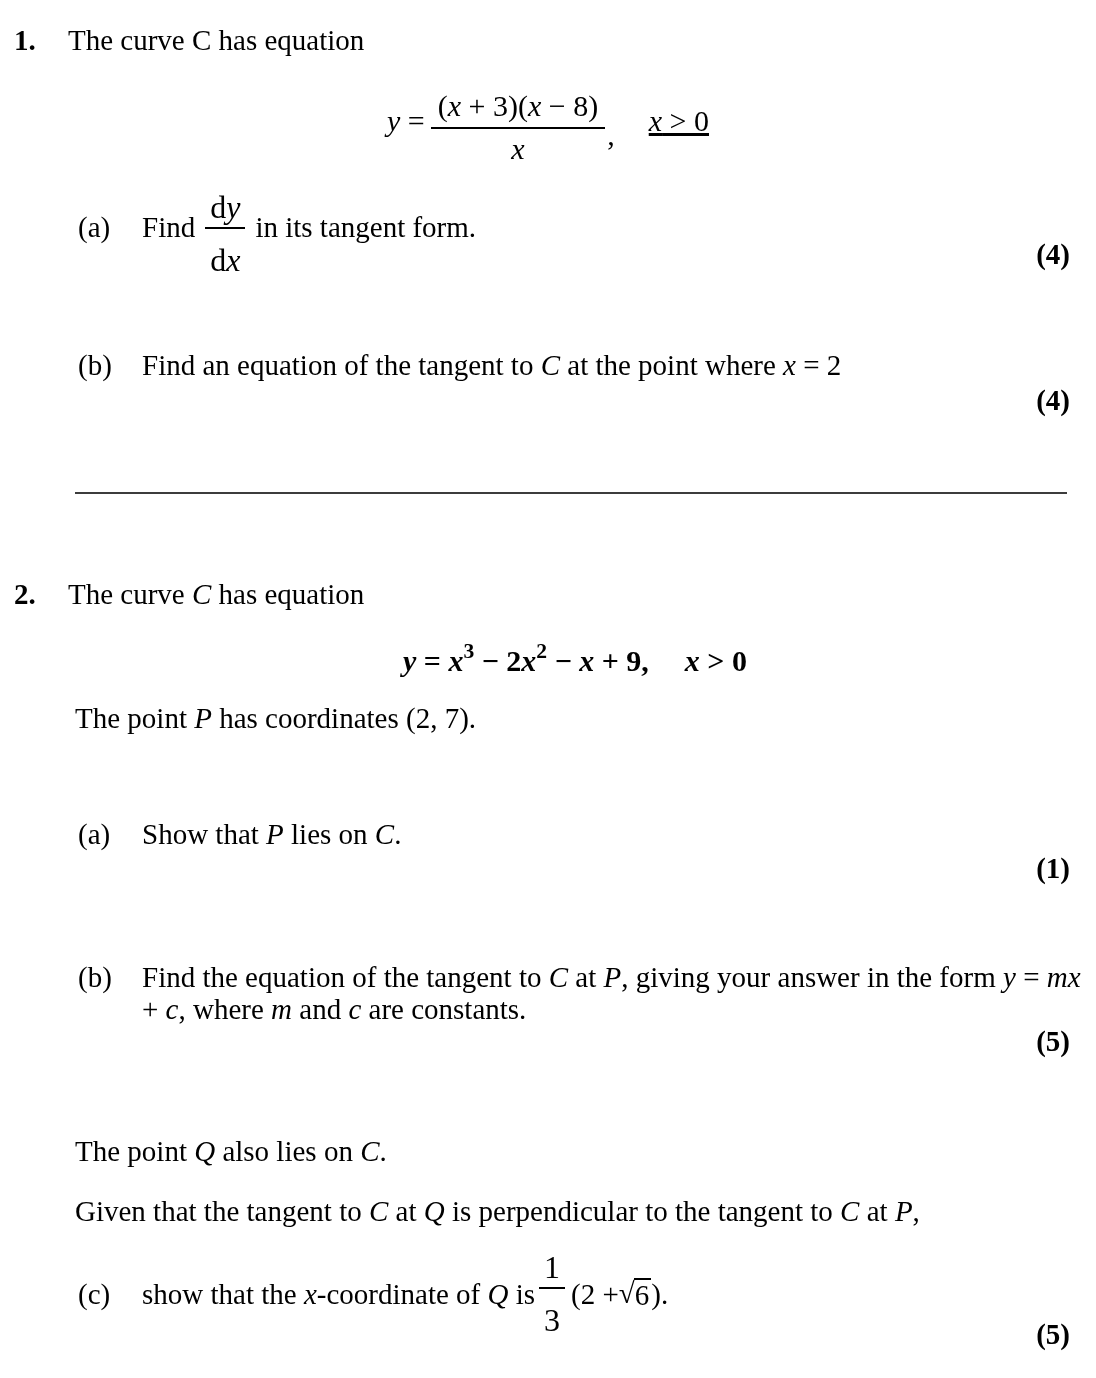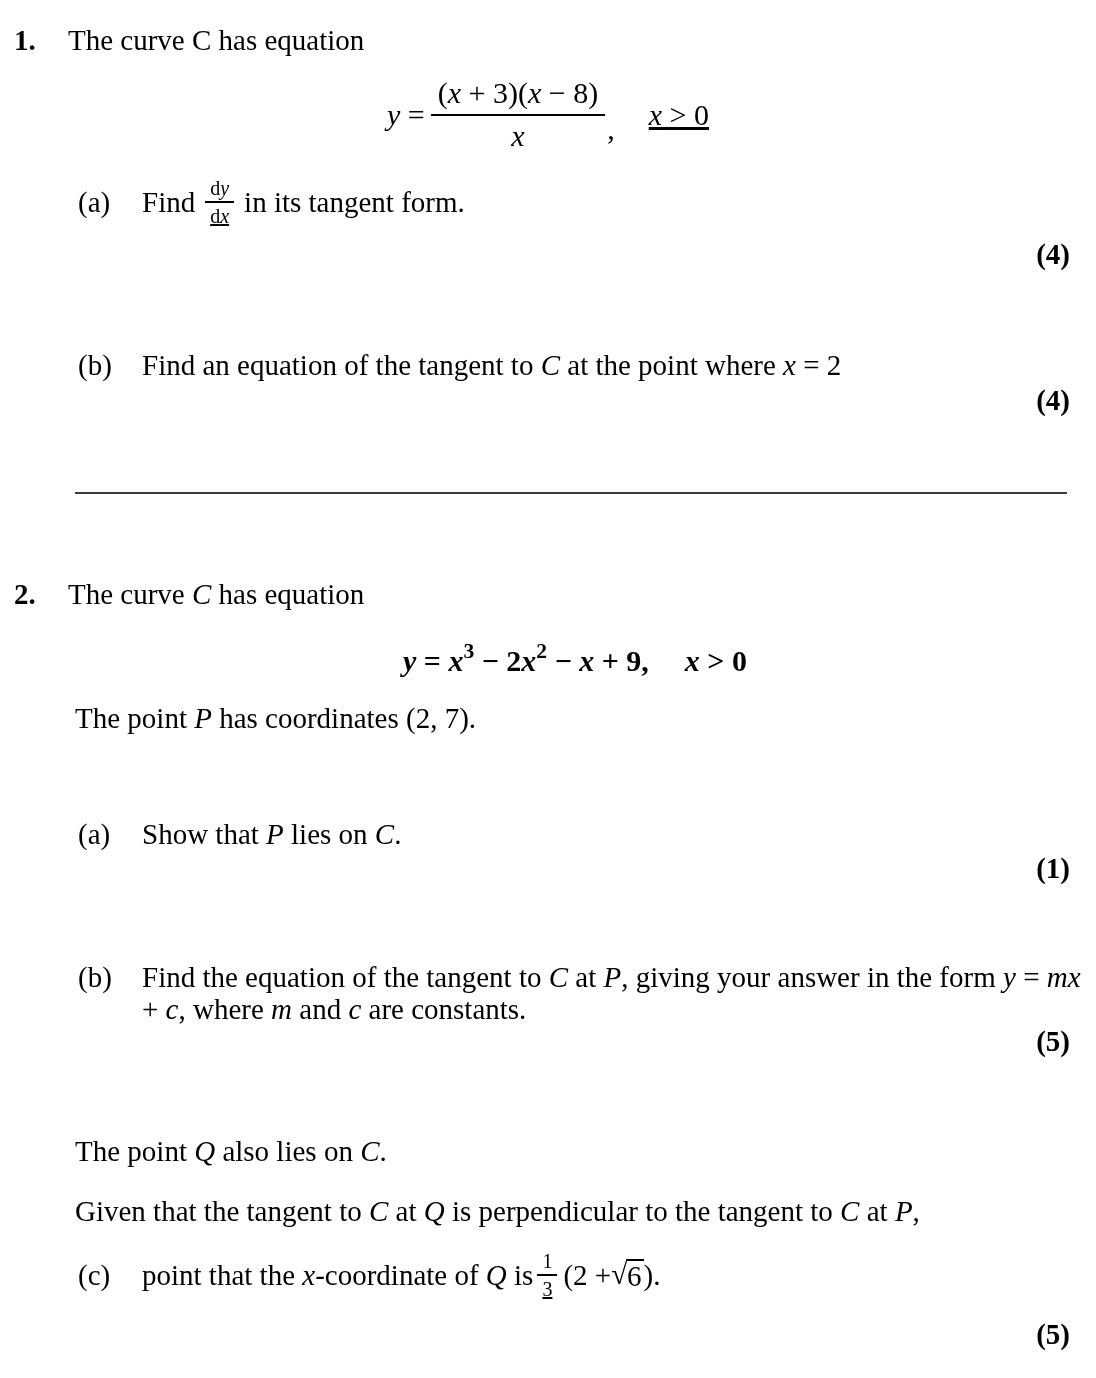--- a/index.html
+++ b/index.html
@@ -15,26 +15,26 @@
     overflow:hidden;
   }
   .abs{position:absolute;}
   .qrow{display:flex;align-items:baseline;}
   .qnum{font-weight:700;width:54px;flex:0 0 54px;}
   .partrow{display:flex;align-items:baseline;}
   .partrow.vcenter{align-items:center;}
   .plabel{width:64px;flex:0 0 64px;}
   .marks{position:absolute;right:26px;font-weight:700;}
   .eq{display:flex;align-items:center;font-size:30px;}
-  .frac{display:inline-flex;flex-direction:column;align-items:center;text-align:center;line-height:1.15;}
+  .frac{display:inline-flex;flex-direction:column;align-items:center;text-align:center;line-height:1.15;margin-top:13px;}
   .frac .num{border-bottom:2px solid #000;padding:0 7px 3px;}
   .frac .den{padding-top:3px;}
-  .frac-small{font-size:20px;line-height:1.1;}
+  .frac-small{font-size:32px;line-height:1.1;gap:12px;}
   .frac-small .num{padding:0 5px 2px;}
-  .frac-small .den{padding-top:2px;text-decoration:underline;}
+  .frac-small .den{padding-top:2px;}
   .eq-lhs{margin-right:6px;}
   .eq-comma{align-self:center;transform:translateY(14px);margin-left:2px;}
   .eq-cond{margin-left:34px;text-decoration:underline;}
   .gap-r{margin-right:10px;}
   .gap-l{margin-left:10px;}
   .sqrt{display:inline-flex;align-items:flex-start;}
   .sqrt-sign{line-height:1;transform:translateY(1px);}
   .radicand{border-top:2px solid #000;line-height:1.05;padding:0 2px 0 1px;margin-left:-1px;}
   .divider{position:absolute;height:2px;background:#3c3c3c;}
   .wrapblock{line-height:1.12;width:960px;}
@@ -108,21 +108,21 @@
   </div>
 
   <div class="marks" style="top:1025px;">(5)</div>
 
   <div class="abs" style="top:1195px;left:75px;"><span>Given that the tangent to </span><span class="run-i">C</span><span> at </span><span class="run-i">Q</span><span> is perpendicular to the tangent to </span><span class="run-i">C</span><span> at </span><span class="run-i">P</span><span>,</span></div>
 
   <div class="abs" style="top:1135px;left:75px;"><span>The point </span><span class="run-i">Q</span><span> also lies on </span><span class="run-i">C</span><span>.</span></div>
 
   <div class="abs partrow vcenter" style="top:1250px;left:78px;">
     <span class="plabel">(c)</span>
-    <span><span>point that the </span><span class="run-i">x</span><span>-coordinate of </span><span class="run-i">Q</span><span> is </span></span>
+    <span><span>show that the </span><span class="run-i">x</span><span>-coordinate of </span><span class="run-i">Q</span><span> is </span></span>
     <span class="frac frac-small cfrac">
       <span class="num">1</span>
       <span class="den">3</span>
     </span>
     <span>(2 + </span>
     <span class="sqrt">
       <span class="sqrt-sign">√</span>
       <span class="radicand">6</span>
     </span>
     <span>).</span>

